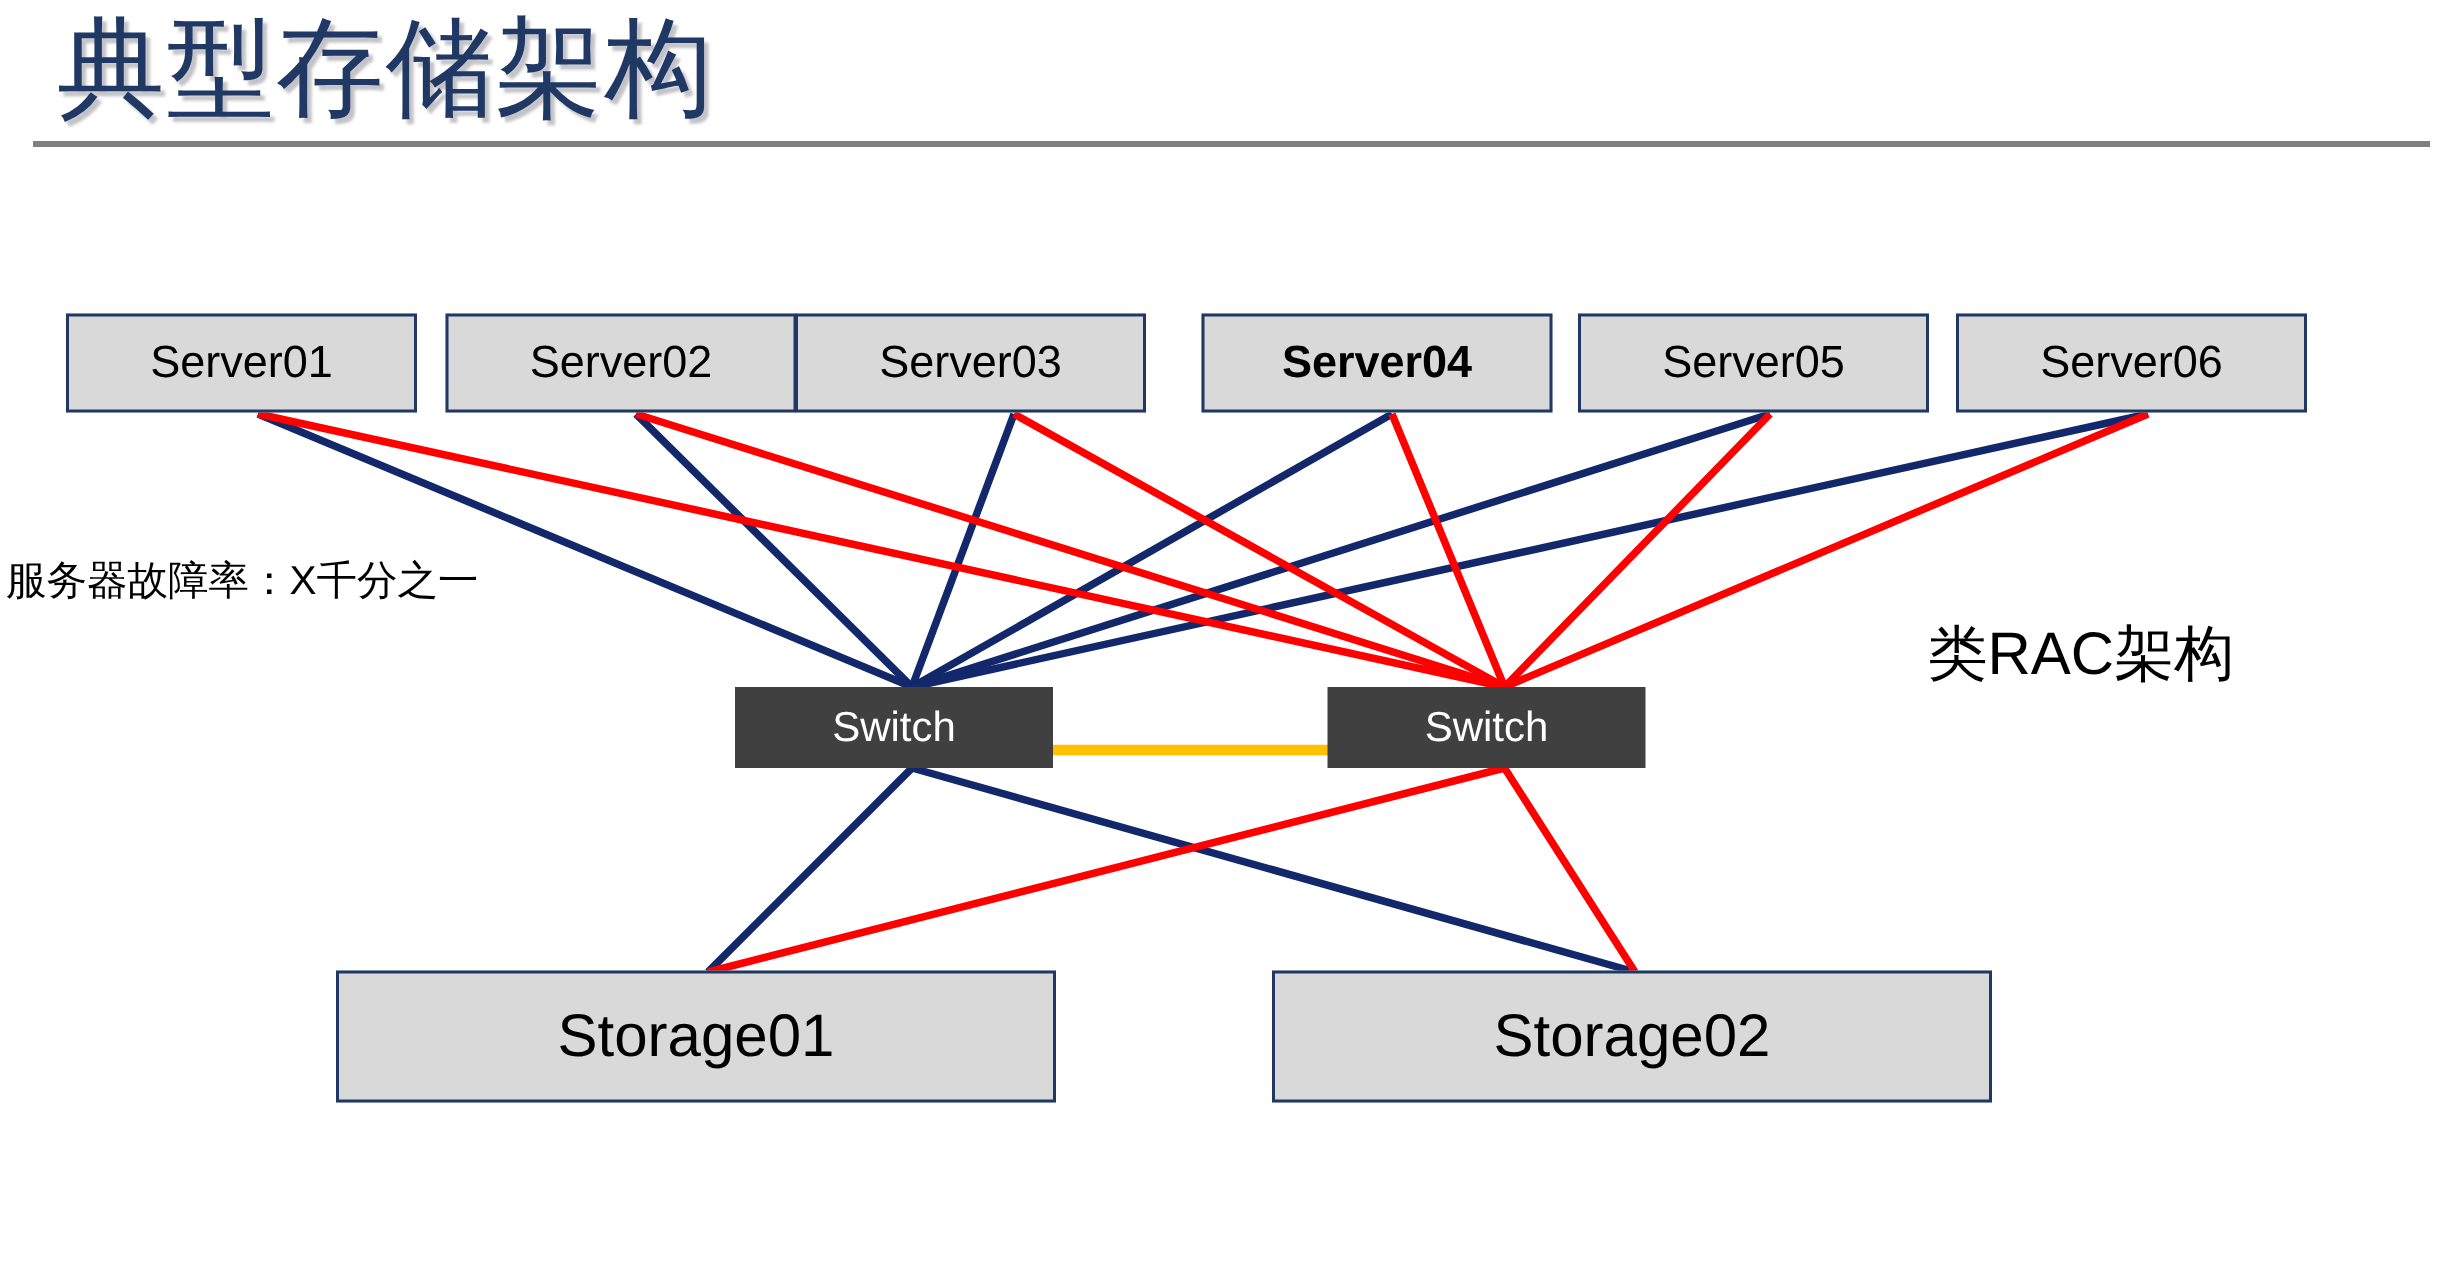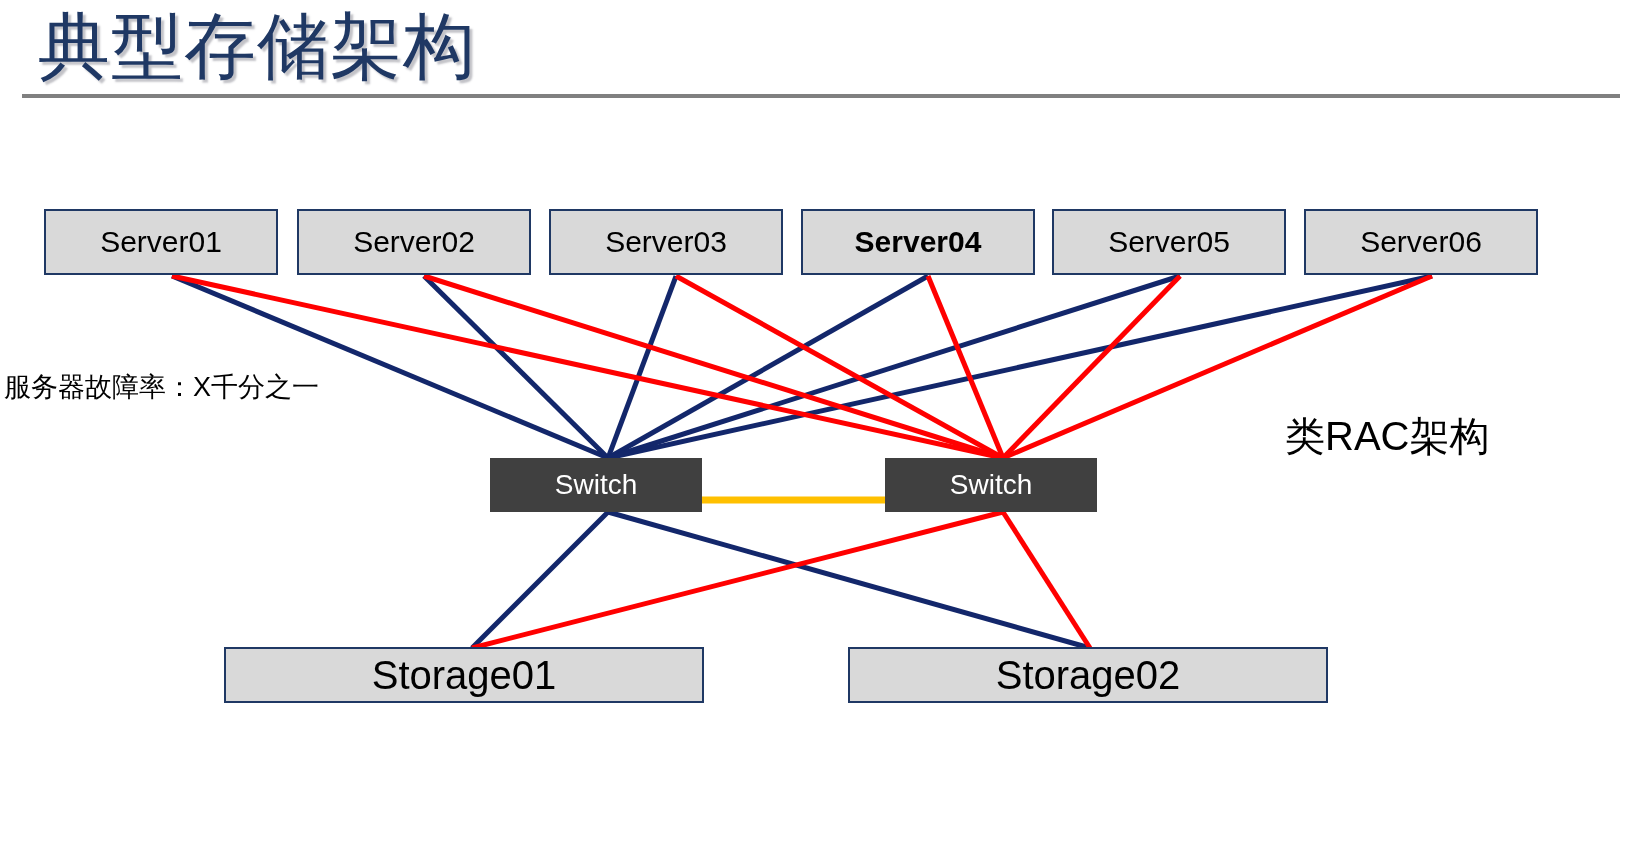--- a/index.html
+++ b/index.html
@@ -67,21 +67,21 @@
     top: 209px;
     width: 234px;
     height: 66px;
   }
   .node.storage {
     background: #D9D9D9;
     border: 2px solid #1F3864;
     color: #000000;
     font-size: 40px;
     top: 647px;
-    height: 56px;
+    height: 88px;
   }
   .node.switch {
     background: #404040;
     border: none;
     color: #ffffff;
     font-size: 28px;
     top: 458px;
     width: 212px;
     height: 54px;
   }
@@ -149,21 +149,21 @@
       </g>
   </svg>
 
   <div id="server-row">
       <div class="node server" style="left: 44px;">
         <span>Server01</span>
       </div>
       <div class="node server" style="left: 297px;">
         <span>Server02</span>
       </div>
-      <div class="node server" style="left: 549px; justify-content: center;">
+      <div class="node server" style="left: 530px; justify-content: center;">
         <span>Server03</span>
       </div>
       <div class="node server" style="left: 801px; font-weight: bold;">
         <span>Server04</span>
       </div>
       <div class="node server" style="left: 1052px;">
         <span>Server05</span>
       </div>
       <div class="node server" style="left: 1304px;">
         <span>Server06</span>

